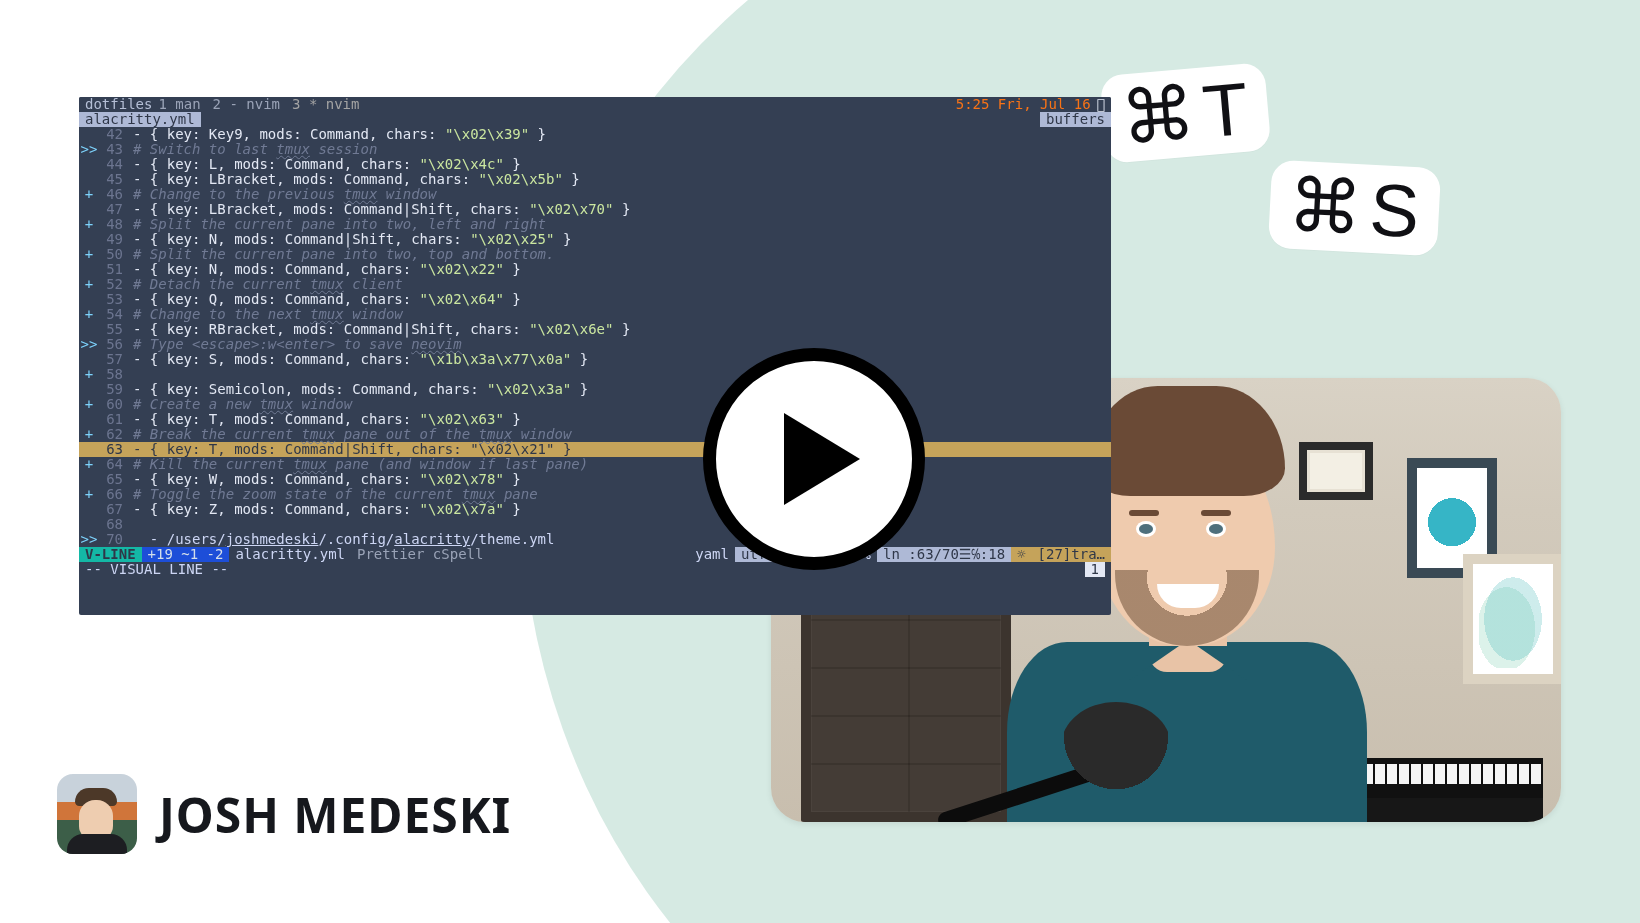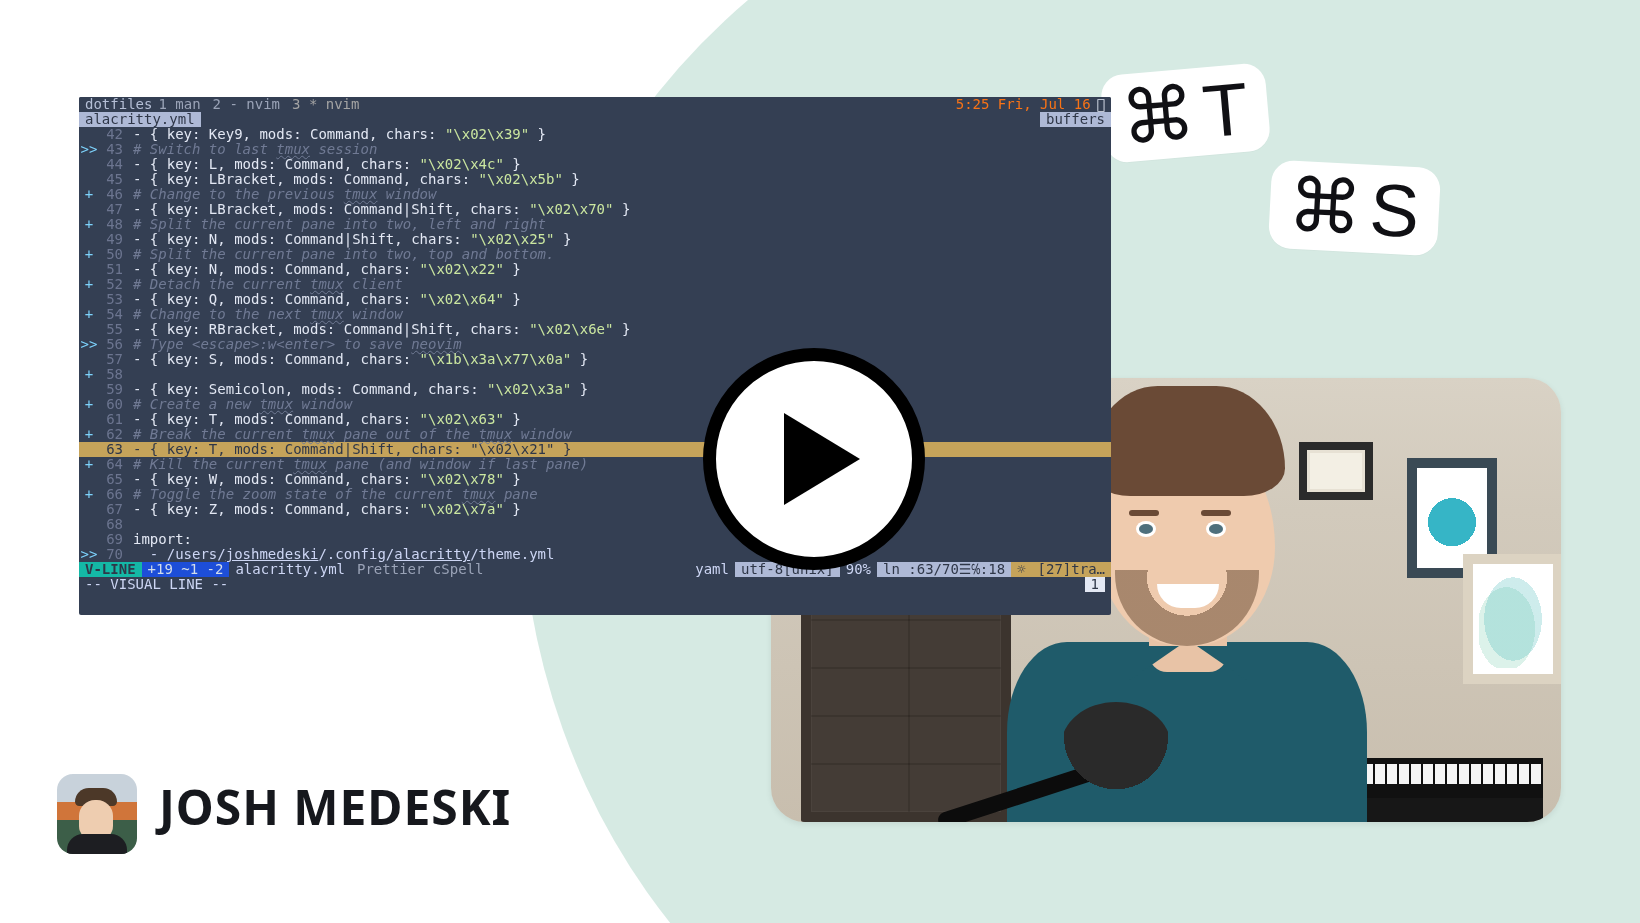--- a/index.html
+++ b/index.html
@@ -253,21 +253,21 @@
   }
   .webcam .person .brow-l { left:152px; }
   .webcam .person .brow-r { left:224px; }
 
   
   .author {
     position: absolute;
     left: 57px;
     top: 774px;
     display: flex;
-    align-items: flex-start;
+    align-items: center;
     gap: 22px;
     z-index: 1;
   }
   .author .avatar {
     width: 80px; height: 80px; border-radius: 16px; overflow:hidden;
     background: linear-gradient(180deg, #c8d2db 0 35%, #d0753a 35% 58%, #3c5e48 58% 100%);
     position: relative;
   }
   .author .avatar .face {
     position:absolute; left:22px; top:26px; width:34px; height:40px; background:#eecdb0;
@@ -323,21 +323,20 @@
       <div class="line"><span class="gutter-sign"></span><span class="ln">59</span><span class="content"><span class="c-key">- { key: Semicolon, mods: Command, chars: </span><span class="c-string">"\x02\x3a"</span><span class="c-key"> }</span></span></div>
       <div class="line"><span class="gutter-sign plus">+</span><span class="ln">60</span><span class="content"><span class="c-comment"># Create a new <span class="ul">tmux</span> window</span></span></div>
       <div class="line"><span class="gutter-sign"></span><span class="ln">61</span><span class="content"><span class="c-key">- { key: T, mods: Command, chars: </span><span class="c-string">"\x02\x63"</span><span class="c-key"> }</span></span></div>
       <div class="line"><span class="gutter-sign plus">+</span><span class="ln">62</span><span class="content"><span class="c-comment"># Break the current <span class="ul">tmux</span> pane out of the <span class="ul">tmux</span> window</span></span></div>
       <div class="line hl63"><span class="gutter-sign"></span><span class="ln">63</span><span class="content"><span class="c-key">- { key: T, mods: Command|Shift, chars: </span><span class="c-string">"\x02\x21"</span><span class="c-key"> }</span></span></div>
       <div class="line"><span class="gutter-sign plus">+</span><span class="ln">64</span><span class="content"><span class="c-comment"># Kill the current <span class="ul">tmux</span> pane (and window if last pane)</span></span></div>
       <div class="line"><span class="gutter-sign"></span><span class="ln">65</span><span class="content"><span class="c-key">- { key: W, mods: Command, chars: </span><span class="c-string">"\x02\x78"</span><span class="c-key"> }</span></span></div>
       <div class="line"><span class="gutter-sign plus">+</span><span class="ln">66</span><span class="content"><span class="c-comment"># Toggle the zoom state of the current <span class="ul">tmux</span> pane</span></span></div>
       <div class="line"><span class="gutter-sign"></span><span class="ln">67</span><span class="content"><span class="c-key">- { key: Z, mods: Command, chars: </span><span class="c-string">"\x02\x7a"</span><span class="c-key"> }</span></span></div>
       <div class="line"><span class="gutter-sign"></span><span class="ln">68</span><span class="content"></span></div>
-      <div class="line"><span class="gutter-sign"></span><span class="ln">69</span><span class="content"><span class="c-key">import:</span></span></div>
       <div class="line"><span class="gutter-sign arrow">&gt;&gt;</span><span class="ln">70</span><span class="content"><span class="c-path">  - /users/<span class="ul">joshmedeski</span>/.config/<span class="ul">alacritty</span>/theme.yml</span></span></div>
     </div>
   <div class="statusbar">
     <span class="sb-seg sb-mode">V-LINE</span>
     <span class="sb-seg sb-diffs">+19 ~1 -2</span>
     <span class="sb-seg sb-file">alacritty.yml</span>
     <span class="sb-seg sb-lint">Prettier cSpell</span>
     <span class="sb-spacer"></span>
     <span class="sb-seg sb-ft">yaml</span>
     <span class="sb-seg sb-enc">utf-8[unix]</span>

